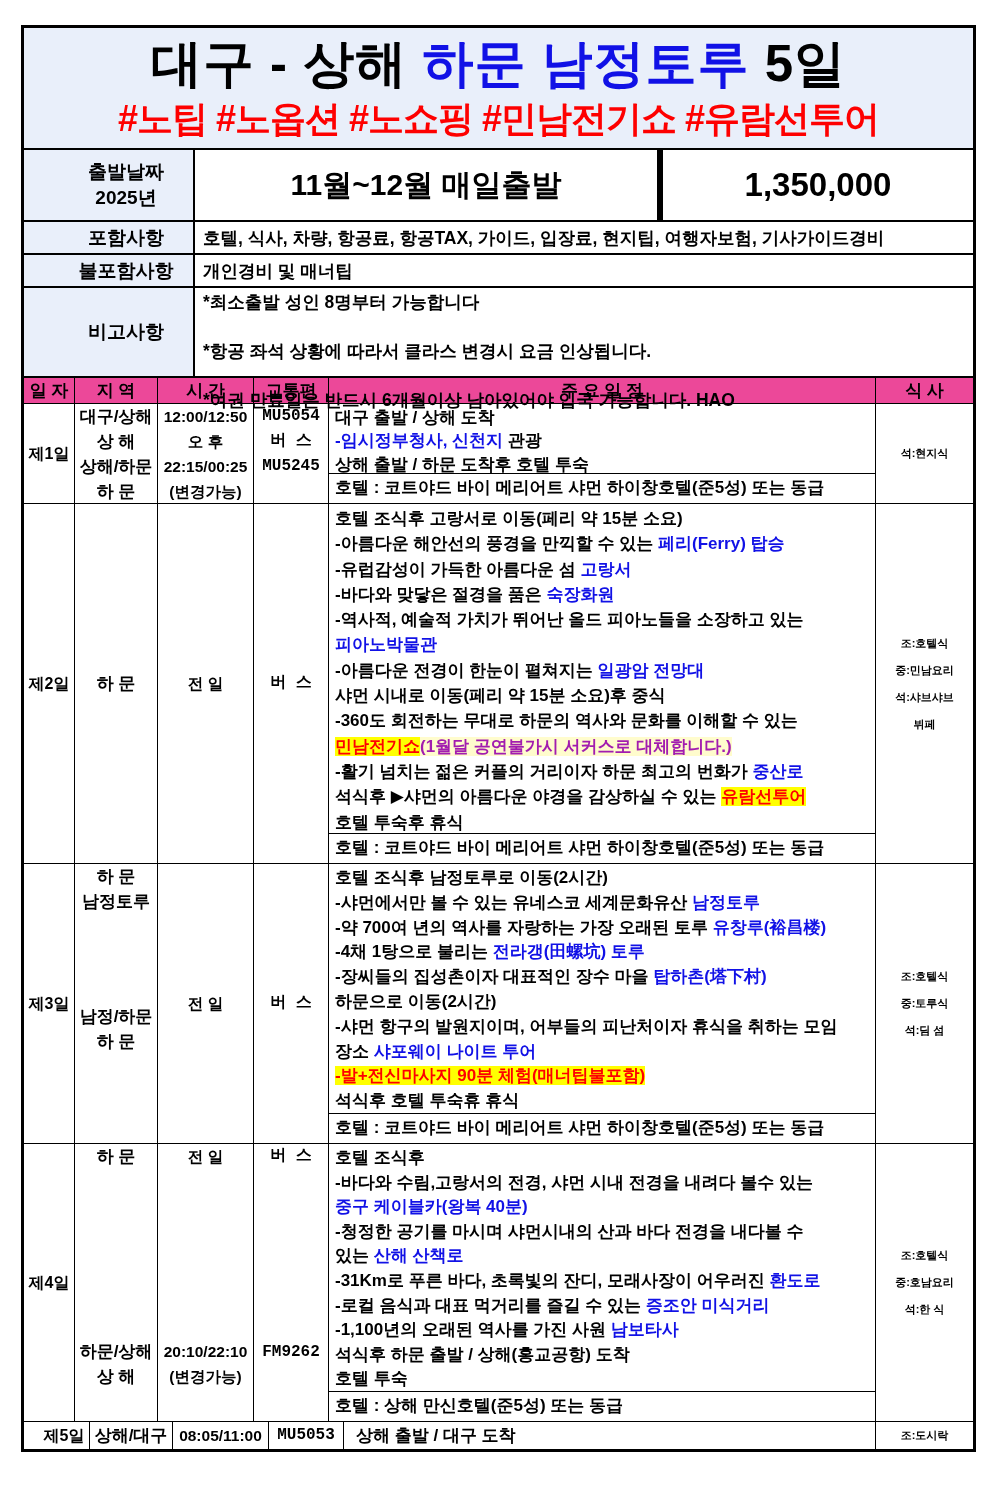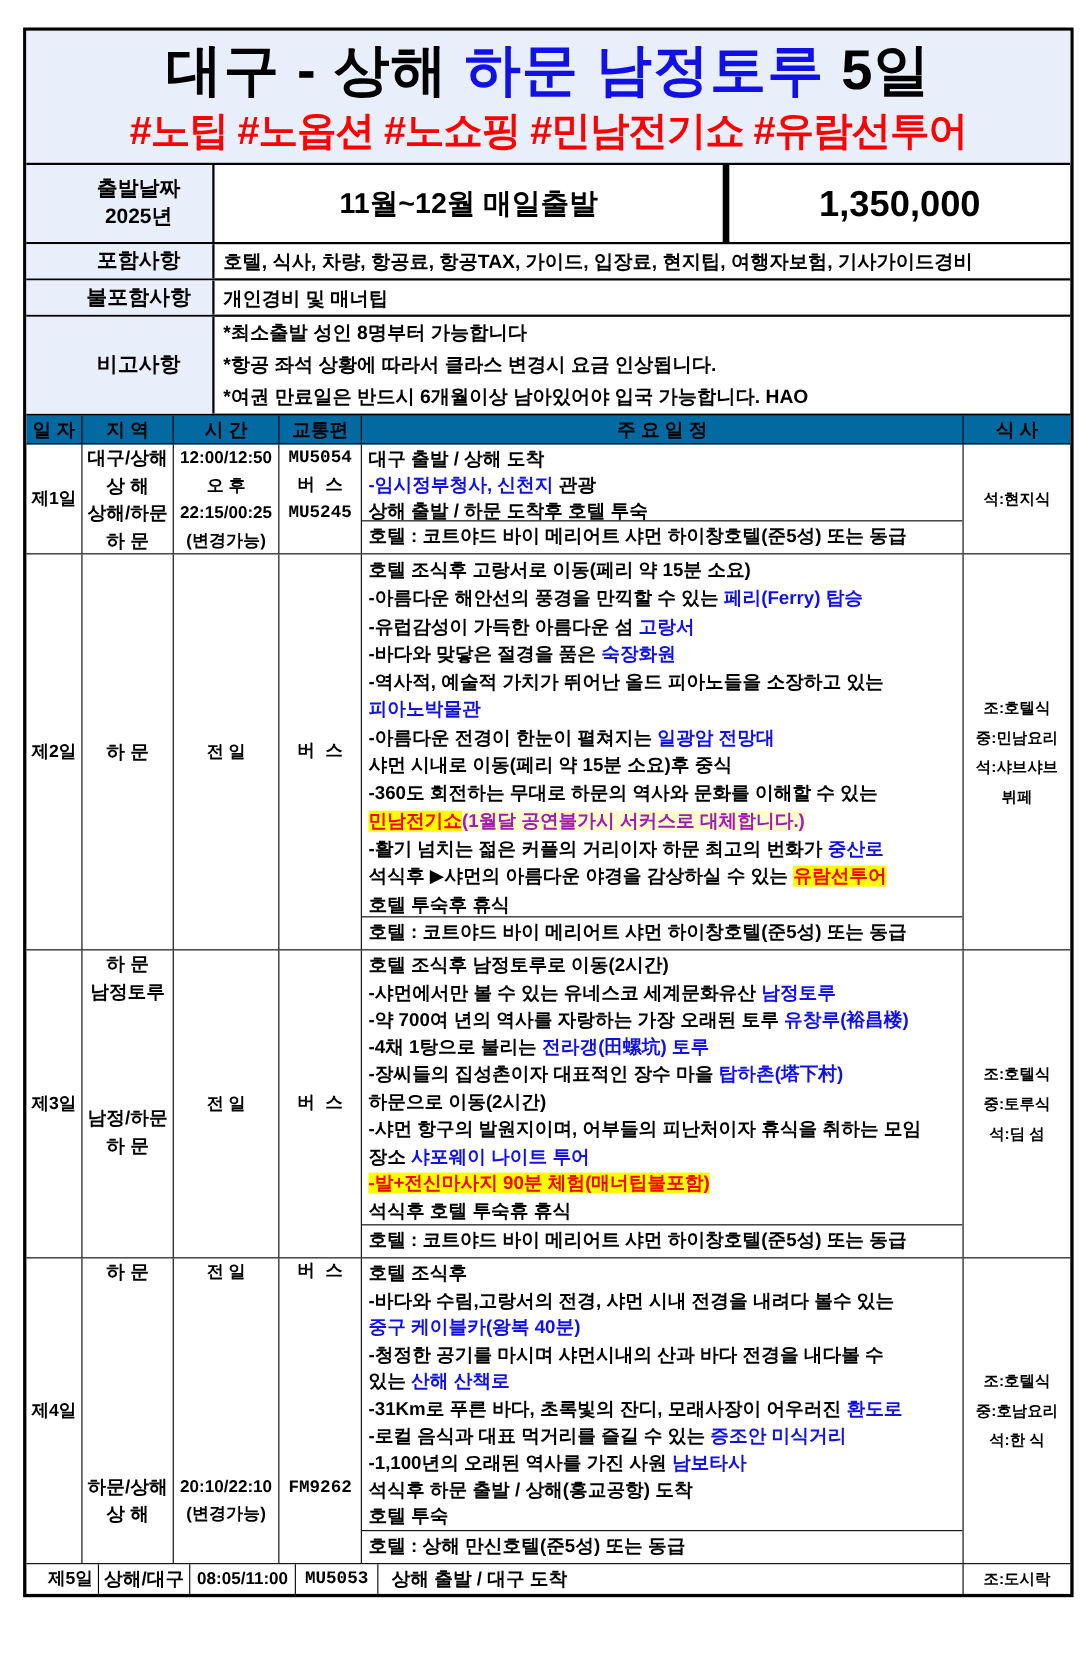--- a/index.html
+++ b/index.html
@@ -8,30 +8,30 @@
 
   
   .title-block{background:#e9effa;border-bottom:2px solid #000;height:120px;display:flex;flex-direction:column;align-items:center;justify-content:center;text-align:center;}
   .doc-title{font-size:51px;line-height:62px;letter-spacing:1px;white-space:nowrap;}
   .doc-subtitle{font-size:36px;line-height:48px;color:#fe0000;white-space:nowrap;letter-spacing:-1px;}
 
   
   .info-row{display:flex;border-bottom:2px solid #000;box-sizing:border-box;}
   .info-label{width:134px;flex:0 0 134px;background:#e9effa;border-right:2px solid #000;display:flex;flex-direction:column;align-items:center;justify-content:center;font-size:19px;line-height:26px;text-align:center;padding-left:35px;}
   .row-departure{height:72px;}
-  .departure-mid{flex:1;display:flex;align-items:center;justify-content:center;font-size:26px;}
+  .departure-mid{flex:1;display:flex;align-items:center;justify-content:center;font-size:30px;}
   .departure-price{width:310px;flex:0 0 310px;border-left:6px solid #000000;display:flex;align-items:center;justify-content:center;font-size:33px;}
   .row-line{height:33px;}
   .info-text{flex:1;display:flex;align-items:center;font-size:17.5px;padding-left:8px;}
   .row-remarks{height:90px;}
-  .remarks-text{flex:1;display:flex;flex-direction:column;justify-content:flex-start;font-size:17.5px;line-height:29px;padding-left:8px;}
+  .remarks-text{flex:1;display:flex;flex-direction:column;justify-content:space-between;font-size:17.5px;line-height:29px;padding-left:8px;gap:20px;}
 
   
   .grid-cols{display:grid;grid-template-columns:51px 83px 96px 75px 1fr 97px;}
-  .itin-header{height:26px;background:#0369a1;border-bottom:1.5px solid #000;box-sizing:border-box;}
+  .itin-header{height:26px;background:#ec4899;border-bottom:1.5px solid #000;box-sizing:border-box;}
   .itin-header .th{border-right:1.5px solid #000;display:flex;align-items:center;justify-content:center;font-size:17px;}
   .itin-header .th:last-child{border-right:none;}
 
   .day-row{border-bottom:1.5px solid #000;box-sizing:border-box;}
   #days .day-row:nth-child(1){height:100px;}
   #days .day-row:nth-child(2){height:360px;}
   #days .day-row:nth-child(3){height:280px;}
   #days .day-row:nth-child(4){height:278px;}
   #days .day-row:nth-child(5){height:27px;border-bottom:none;margin-left:15px;}
   .day-cell{border-right:1.5px solid #000;display:flex;flex-direction:column;overflow:hidden;box-sizing:border-box;}
@@ -47,21 +47,21 @@
   .cell-schedule{display:flex;flex-direction:column;}
   .sched-content{flex:1;padding:2px 0 0 6px;overflow:hidden;}
   .s-line{white-space:nowrap;font-size:17px;}
   #days .day-row:nth-child(1) .s-line{line-height:23.3px;}
   #days .day-row:nth-child(2) .s-line{line-height:25.3px;}
   #days .day-row:nth-child(3) .s-line{line-height:24.8px;}
   #days .day-row:nth-child(4) .s-line{line-height:24.6px;}
   #days .day-row:nth-child(5) .s-line{line-height:23px;padding-left:6px;}
   .hotel-line{height:30px;flex:0 0 30px;border-top:1.5px solid #000;box-sizing:border-box;line-height:28px;padding-left:6px;font-size:17px;white-space:nowrap;}
   .cell-meals{align-items:center;justify-content:center;}
-  .meal-line{line-height:27px;font-size:14px;text-align:center;white-space:nowrap;}
+  .meal-line{line-height:27px;font-size:11px;text-align:center;white-space:nowrap;}
   #days .day-row:nth-child(5) .meal-line{line-height:25px;}
 
   .seg-plain{color:#000;}
   .seg-blue{color:#1111e6;}
   .seg-red-hl{color:#fe0000;background:#ffff00;}
   .seg-green-hl{color:#a21caf;background:#fffccd;}
 </style>
 </head>
 <body>
 

